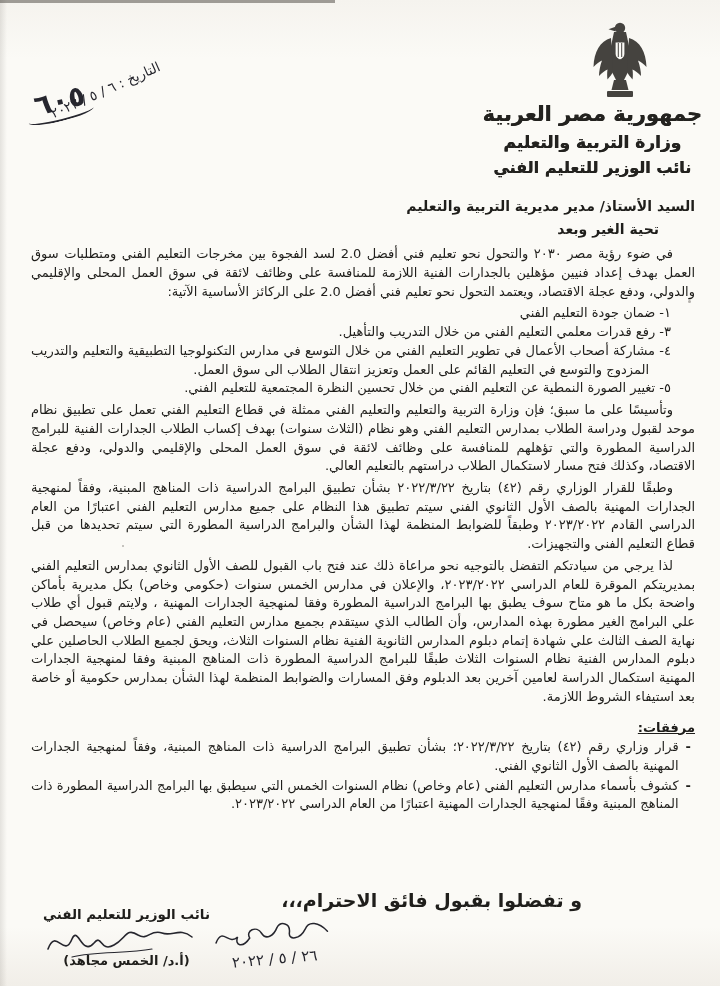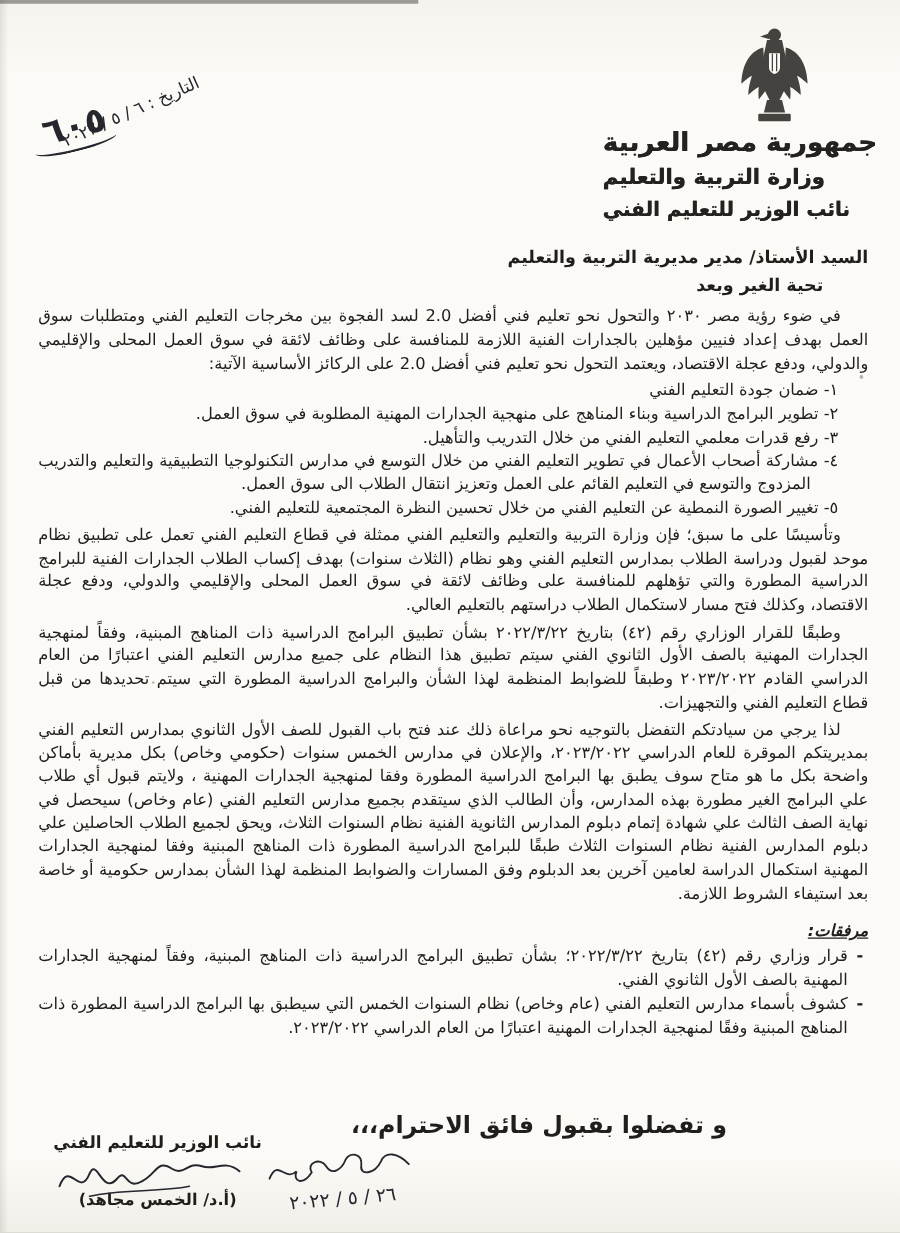--- a/index.html
+++ b/index.html
@@ -1,34 +1,34 @@
 <!DOCTYPE html>
 <html lang="ar"><head>
 <meta charset="utf-8">
 <style>
   html,body{margin:0;padding:0;background:#d8d5cf;}
   .page{position:relative;width:720px;height:986px;background:linear-gradient(180deg,#f5f3ee 0%,#fbfaf6 6%,#fbfaf6 94%,#f1eee8 100%);
         font-family:"DejaVu Sans",sans-serif;color:#1f1e1b;direction:rtl;overflow:hidden;}
   .top-sliver{position:absolute;top:0;left:0;width:335px;height:3px;background:#55524c;opacity:.55;}
   .edge-shadow{position:absolute;top:0;left:0;bottom:0;width:7px;background:linear-gradient(90deg,rgba(60,55,48,.12),rgba(60,55,48,0));}
   .emblem{position:absolute;top:20px;right:70px;}
-  .org{position:absolute;top:101px;right:18px;text-align:left;font-weight:bold;line-height:1.3;color:#23221f;margin-left:19px;}
+  .org{position:absolute;top:101px;right:18px;text-align:center;font-weight:bold;line-height:1.3;color:#23221f;margin-left:19px;}
   .org-l1{font-size:21px;text-shadow:.4px 0 0 currentColor;}
   .org-l2{font-size:17px;margin-top:3px;text-shadow:.4px 0 0 currentColor;}
   .org-l3{font-size:16px;margin-top:5px;text-shadow:.3px 0 0 currentColor;}
   .hand-ref{position:absolute;top:84px;left:34px;font-size:28px;font-weight:bold;transform:rotate(-14deg);color:#26262e;}
   .hand-ref::after{content:"";position:absolute;left:-10px;right:-6px;bottom:-4px;height:10px;border-bottom:2px solid #26262e;border-radius:60%;}
   .hand-date{position:absolute;top:112px;left:2px;width:178px;font-size:13.5px;transform:rotate(-24deg);transform-origin:40px 30px;color:#26262e;}
   .letter-body{position:absolute;top:196px;right:25px;left:31px;font-size:13px;line-height:1.44;text-align:justify;}
   .addressee{font-size:14px;font-weight:bold;}
   .greeting{font-size:14px;font-weight:bold;margin:3px 36px 6px 0;}
   .para{margin:3px 0;text-indent:22px;}
   .pillars{margin:1px 24px 1px 0;}
   .pillar{padding-right:22px;text-indent:-22px;}
-  .attach-title{font-weight:bold;text-decoration:underline;margin-top:12px;font-style:italic;}
+  .attach-title{font-weight:bold;text-decoration:underline;margin-top:12px;}
   .attach-row{display:flex;gap:7px;padding-right:4px;margin-top:1px;}
   .attach-dash{flex:0 0 auto;font-weight:bold;}
   .attach-text{flex:1;text-align:justify;}
   .closing{position:absolute;top:889px;right:138px;font-size:19px;font-weight:bold;}
   .sig-block{position:absolute;top:906px;left:24px;width:205px;text-align:center;font-weight:bold;}
   .sig-title{font-size:13.5px;}
   .sig-scribble{position:absolute;top:13px;left:18px;}
   .sig-name{font-size:13px;margin-top:31px;}
   .hand-center{position:absolute;top:912px;left:198px;width:150px;text-align:center;transform:rotate(-5deg);color:#26262e;}
   .hand-date2{font-size:15px;letter-spacing:1.5px;margin-top:-4px;}
@@ -68,21 +68,20 @@
   <div class="hand-date">التاريخ : ٦ / ٥ / ٢٠٢٢</div>
 
   <div class="letter-body">
     <div class="addressee">السيد الأستاذ/ مدير مديرية التربية والتعليم</div>
     <div class="greeting">تحية الغير وبعد</div>
 
     <p class="para">في ضوء رؤية مصر ٢٠٣٠ والتحول نحو تعليم فني أفضل 2.0 لسد الفجوة بين مخرجات التعليم الفني ومتطلبات سوق العمل بهدف إعداد فنيين مؤهلين بالجدارات الفنية اللازمة للمنافسة على وظائف لائقة في سوق العمل المحلى والإقليمي والدولي، ودفع عجلة الاقتصاد، ويعتمد التحول نحو تعليم فني أفضل 2.0 على الركائز الأساسية الآتية:</p>
 
     <div class="pillars">
       <div class="pillar">١- ضمان جودة التعليم الفني</div>
-      <div class="pillar">٢- تطوير البرامج الدراسية وبناء المناهج على منهجية الجدارات المهنية المطلوبة في سوق العمل.</div>
       <div class="pillar">٣- رفع قدرات معلمي التعليم الفني من خلال التدريب والتأهيل.</div>
       <div class="pillar">٤- مشاركة أصحاب الأعمال في تطوير التعليم الفني من خلال التوسع في مدارس التكنولوجيا التطبيقية والتعليم والتدريب المزدوج والتوسع في التعليم القائم على العمل وتعزيز انتقال الطلاب الى سوق العمل.</div>
       <div class="pillar">٥- تغيير الصورة النمطية عن التعليم الفني من خلال تحسين النظرة المجتمعية للتعليم الفني.</div>
     </div>
 
     <p class="para">وتأسيسًا على ما سبق؛ فإن وزارة التربية والتعليم والتعليم الفني ممثلة في قطاع التعليم الفني تعمل على تطبيق نظام موحد لقبول ودراسة الطلاب بمدارس التعليم الفني وهو نظام (الثلاث سنوات) بهدف إكساب الطلاب الجدارات الفنية للبرامج الدراسية المطورة والتي تؤهلهم للمنافسة على وظائف لائقة في سوق العمل المحلى والإقليمي والدولي، ودفع عجلة الاقتصاد، وكذلك فتح مسار لاستكمال الطلاب دراستهم بالتعليم العالي.</p>
     <p class="para">وطبقًا للقرار الوزاري رقم (٤٢) بتاريخ ٢٠٢٢/٣/٢٢ بشأن تطبيق البرامج الدراسية ذات المناهج المبنية، وفقاً لمنهجية الجدارات المهنية بالصف الأول الثانوي الفني سيتم تطبيق هذا النظام على جميع مدارس التعليم الفني اعتبارًا من العام الدراسي القادم ٢٠٢٣/٢٠٢٢ وطبقاً للضوابط المنظمة لهذا الشأن والبرامج الدراسية المطورة التي سيتم تحديدها من قبل قطاع التعليم الفني والتجهيزات.</p>
     <p class="para">لذا يرجي من سيادتكم التفضل بالتوجيه نحو مراعاة ذلك عند فتح باب القبول للصف الأول الثانوي بمدارس التعليم الفني بمديريتكم الموقرة للعام الدراسي ٢٠٢٣/٢٠٢٢، والإعلان في مدارس الخمس سنوات (حكومي وخاص) بكل مديرية بأماكن واضحة بكل ما هو متاح سوف يطبق بها البرامج الدراسية المطورة وفقا لمنهجية الجدارات المهنية ، ولايتم قبول أي طلاب علي البرامج الغير مطورة بهذه المدارس، وأن الطالب الذي سيتقدم بجميع مدارس التعليم الفني (عام وخاص) سيحصل في نهاية الصف الثالث علي شهادة إتمام دبلوم المدارس الثانوية الفنية نظام السنوات الثلاث، ويحق لجميع الطلاب الحاصلين علي دبلوم المدارس الفنية نظام السنوات الثلاث طبقًا للبرامج الدراسية المطورة ذات المناهج المبنية وفقا لمنهجية الجدارات المهنية استكمال الدراسة لعامين آخرين بعد الدبلوم وفق المسارات والضوابط المنظمة لهذا الشأن بمدارس حكومية أو خاصة بعد استيفاء الشروط اللازمة.</p>
 
     <div class="attach-title">مرفقات:</div>

